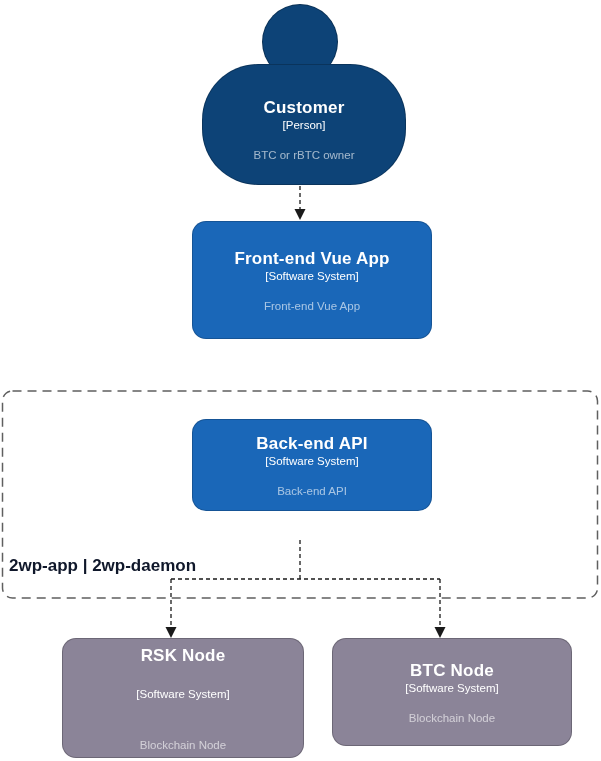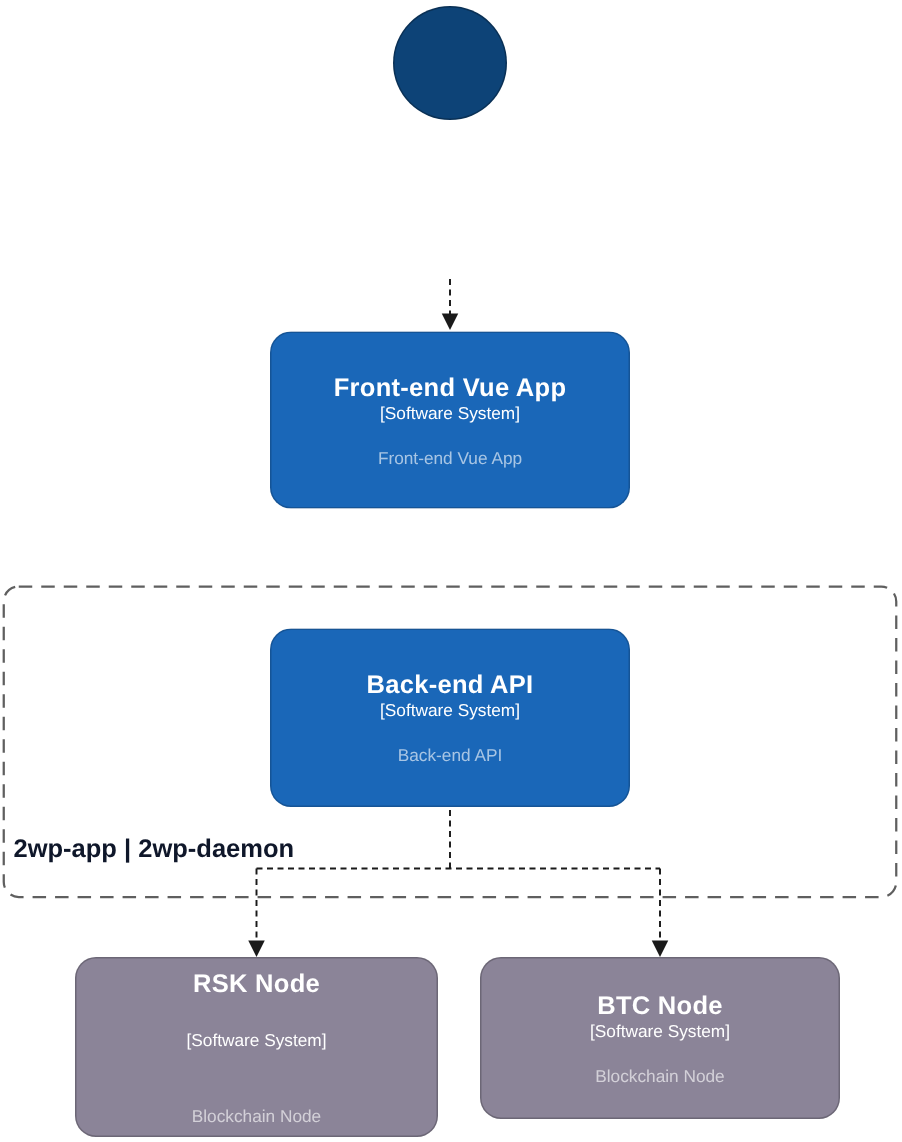--- a/index.html
+++ b/index.html
@@ -58,31 +58,32 @@
     position: absolute;
     box-sizing: border-box;
     border-radius: 14px;
     display: flex;
     flex-direction: column;
     align-items: center;
     justify-content: center;
     text-align: center;
     color: #ffffff;
     z-index: 4;
+    margin-left: 12px;
   }
   .sysbox.blue {
     background: #1A67B8;
     border: 1px solid rgba(0,0,0,0.18);
   }
   .sysbox.gray {
     background: #8B8498;
     border: 1px solid rgba(0,0,0,0.22);
   }
   .box-frontend { left: 180px; top: 221px; width: 240px; height: 118px; }
-  .box-backend  { left: 180px; top: 419px; width: 240px; height: 119px; }
+  .box-backend  { left: 180px; top: 419px; width: 240px; height: 92px; }
   .box-rsk      { left:  50px; top: 638px; width: 242px; height: 120px; gap: 21px; }
   .box-btc      { left: 320px; top: 638px; width: 240px; height: 108px; }
 
   .el-title {
     font-size: 17px;
     font-weight: bold;
     line-height: 21px;
     letter-spacing: 0.2px;
   }
   .el-subtitle {
@@ -130,20 +131,25 @@
     <path d="M300,540 L300,579 M171,579 L440,579 M171,579 L171,627 M440,579 L440,627" fill="none" stroke="#1a1a1a" stroke-width="1.3" stroke-dasharray="4 3"></path>
     <polygon points="165.5,627 176.5,627 171,638" fill="#1a1a1a"></polygon>
     <polygon points="434.5,627 445.5,627 440,638" fill="#1a1a1a"></polygon>
   </svg>
 
   <div class="group-label">
     <div class="group-title">2wp-app | 2wp-daemon</div>
   </div>
 
   <div class="person-head"></div>
+  <div class="person-body">
+    <div class="el-title">Customer</div>
+    <div class="el-subtitle">[Person]</div>
+    <div class="el-desc">BTC or rBTC owner</div>
+  </div>
 
   <div class="sysbox blue box-frontend">
     <div class="el-title">Front-end Vue App</div>
     <div class="el-subtitle">[Software System]</div>
     <div class="el-desc">Front-end Vue App</div>
   </div>
 
   <div class="sysbox blue box-backend">
     <div class="el-title">Back-end API</div>
     <div class="el-subtitle">[Software System]</div>

